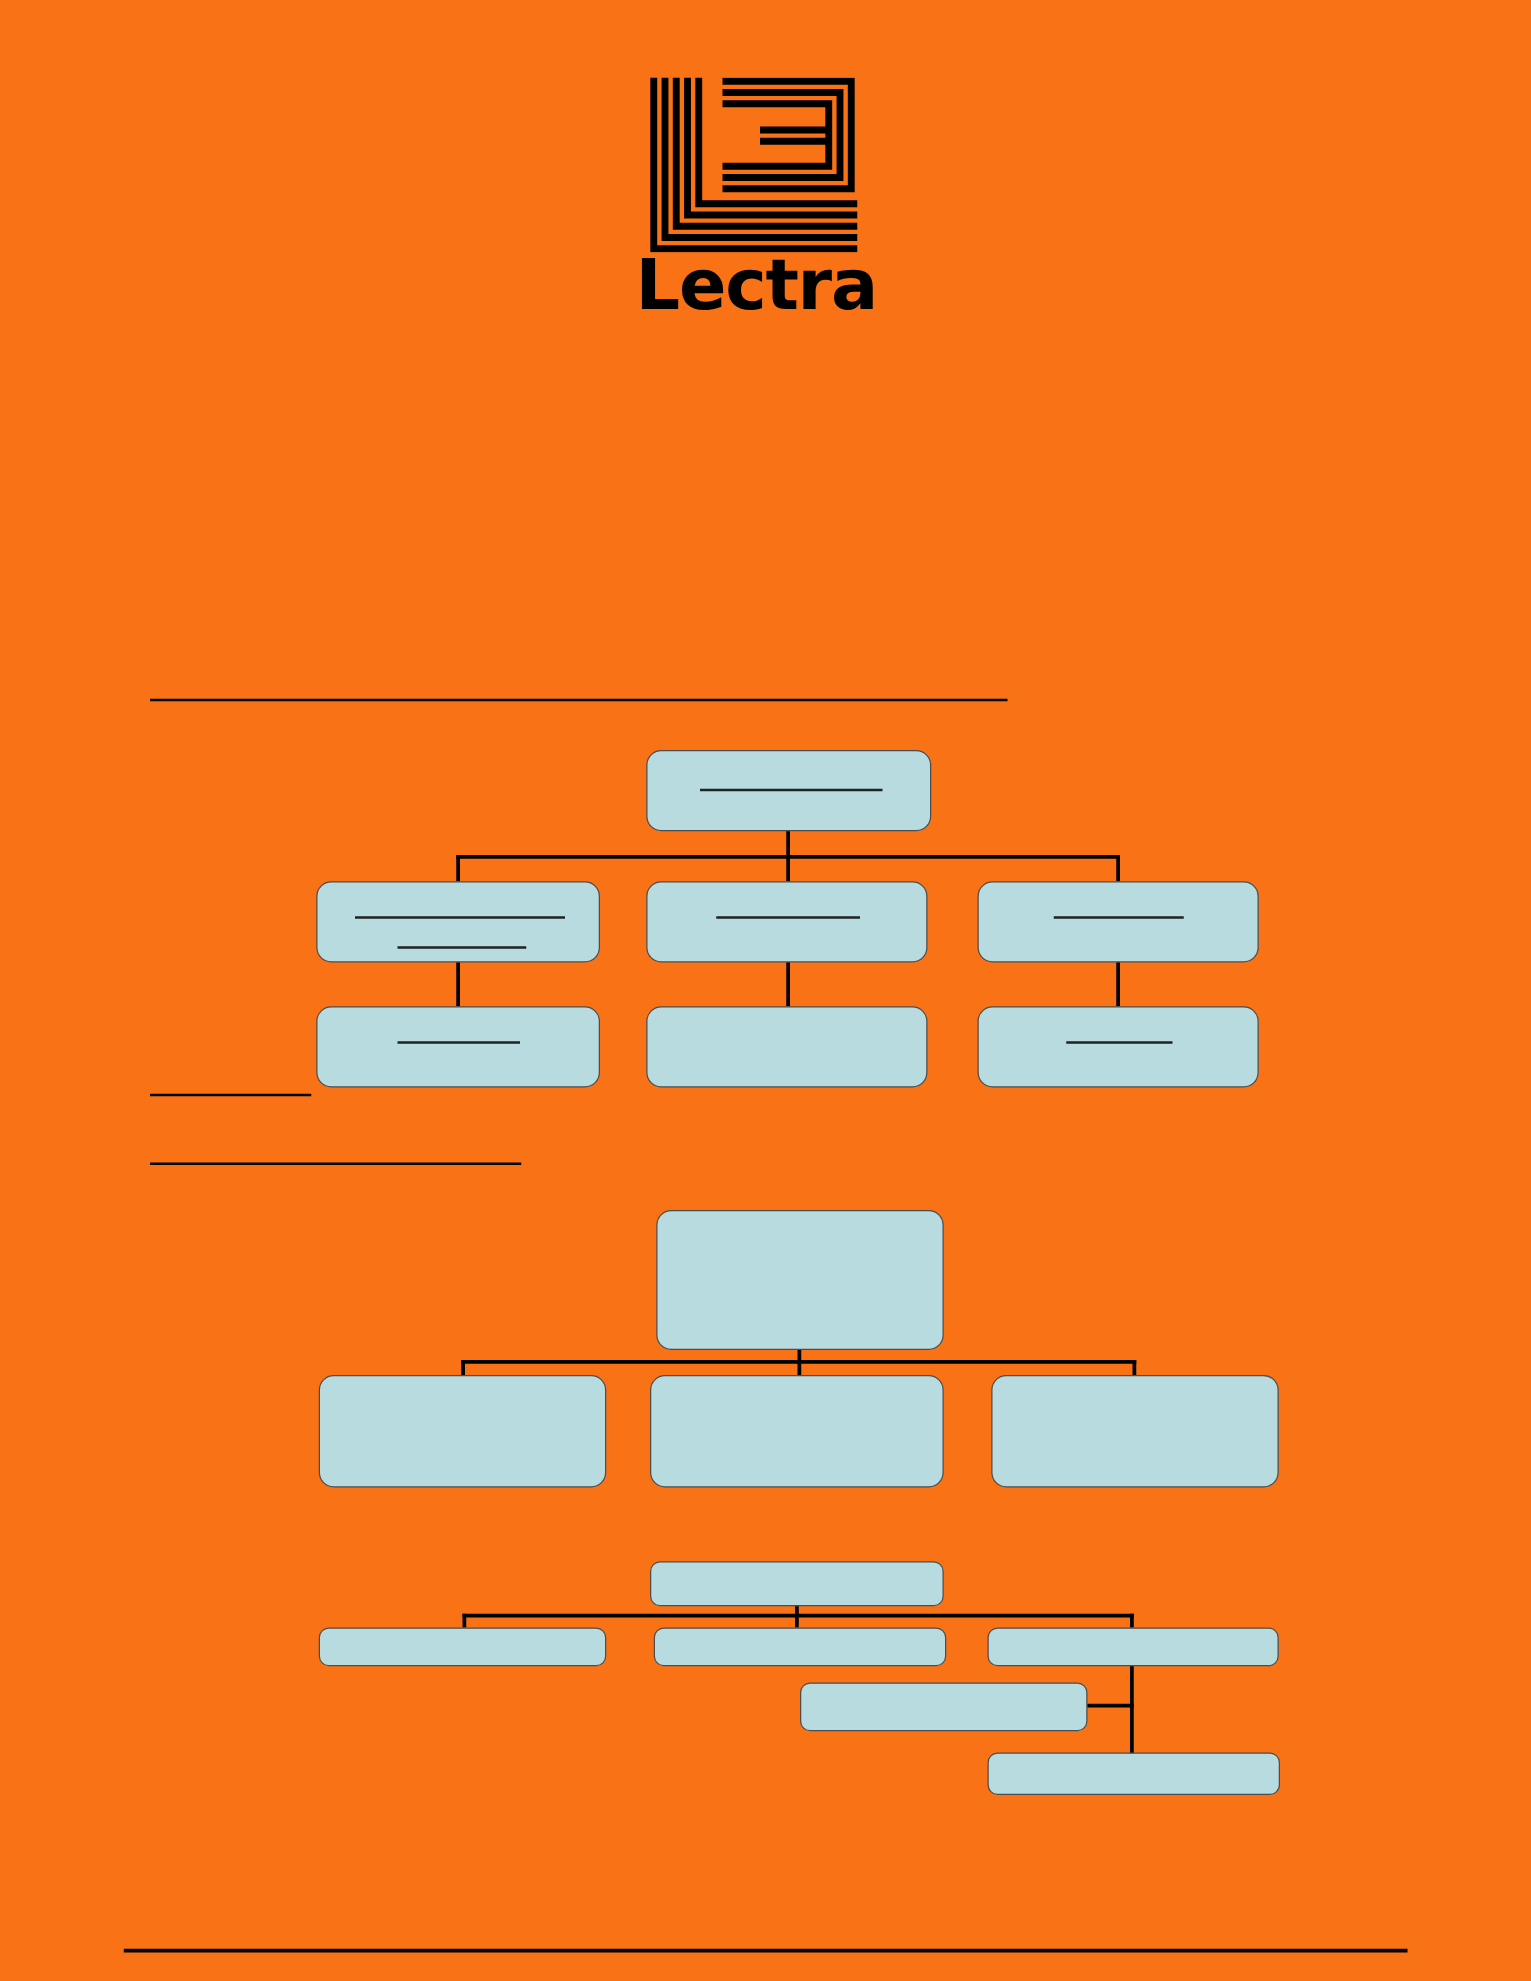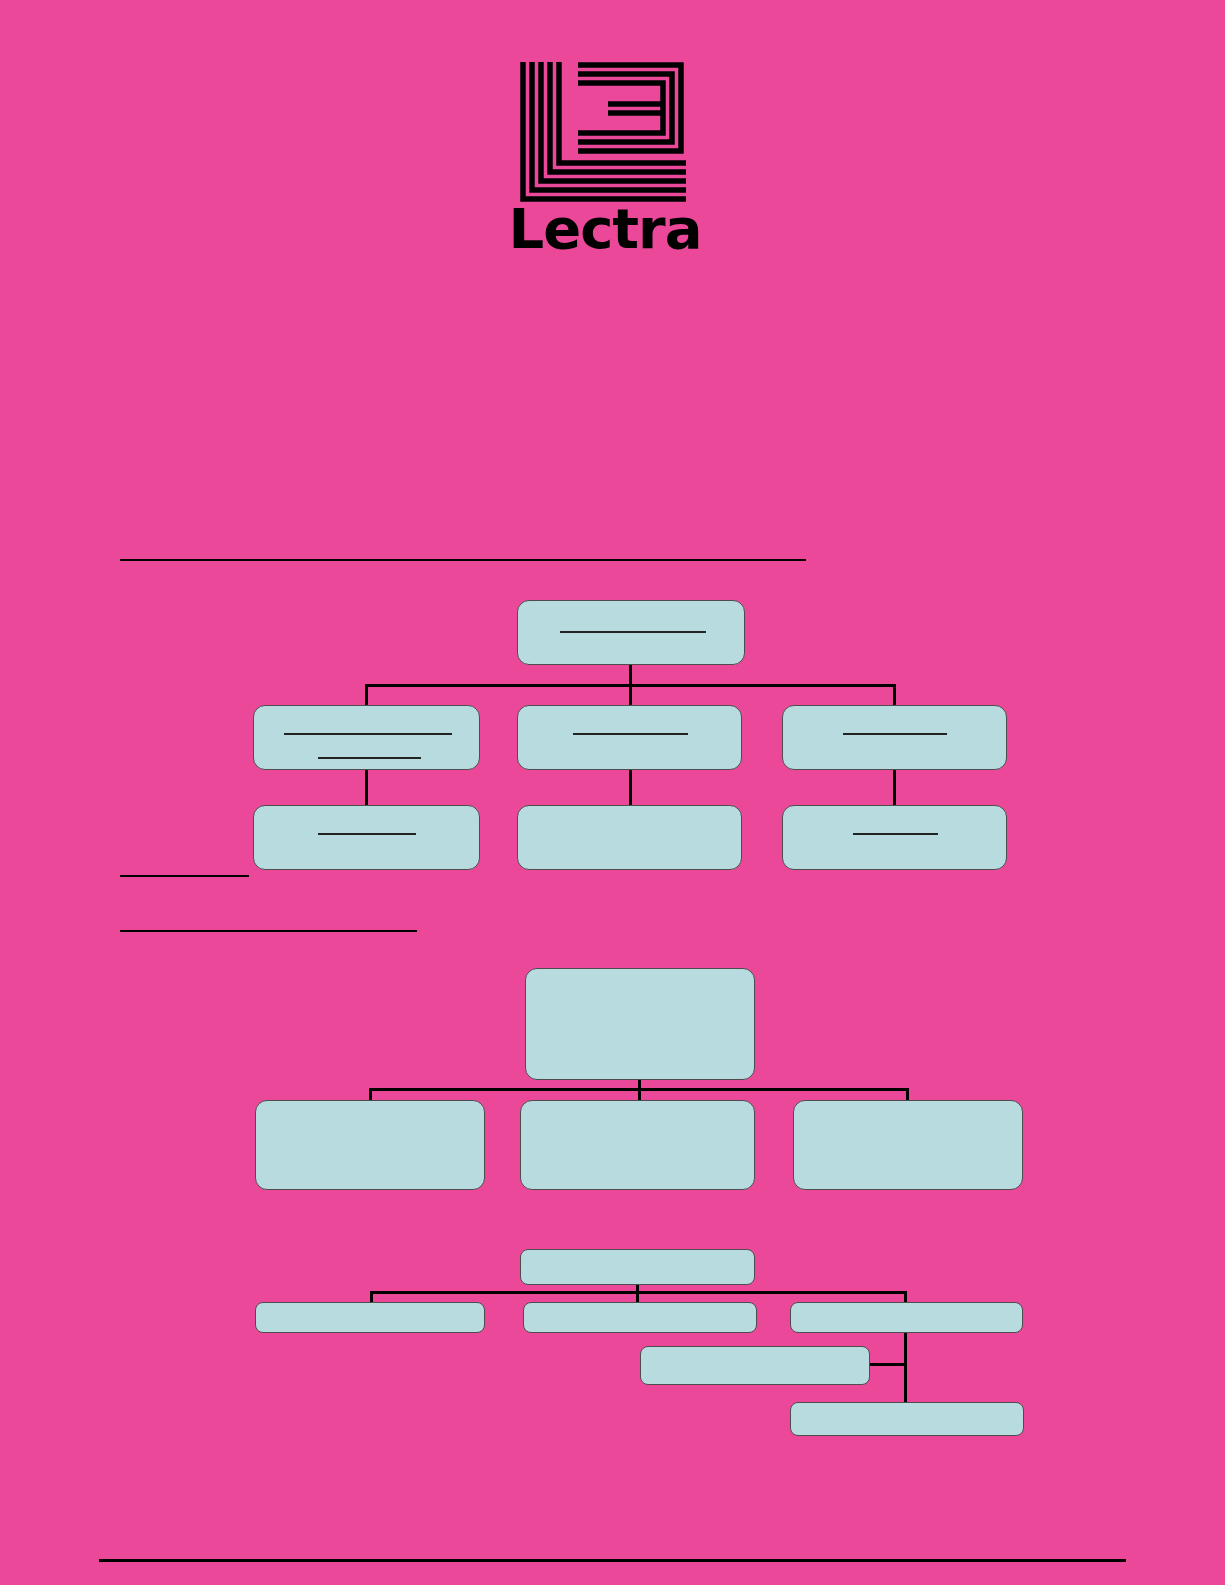--- a/index.html
+++ b/index.html
@@ -1,19 +1,19 @@
 <!DOCTYPE html>
 <html><head>
 <meta charset="utf-8">
 <style>
   html,body { margin:0; padding:0; background:#ffffff; }
   .page {
     position:relative;
     width:1225px; height:1585px;
-    background:#ec4899;
+    background:#f97316;
     font-family:"DejaVu Sans", "Liberation Sans", sans-serif;
     overflow:hidden;
   }
   
   .logo-mark { position:absolute; left:520px; top:62px; width:166px; height:140px; }
   .wordmark {
     position:absolute; left:480px; top:196px; width:250px; height:66px;
     text-align:center;
     font-size:56px; font-weight:bold; letter-spacing:-1px; color:#000;
     line-height:66px;

